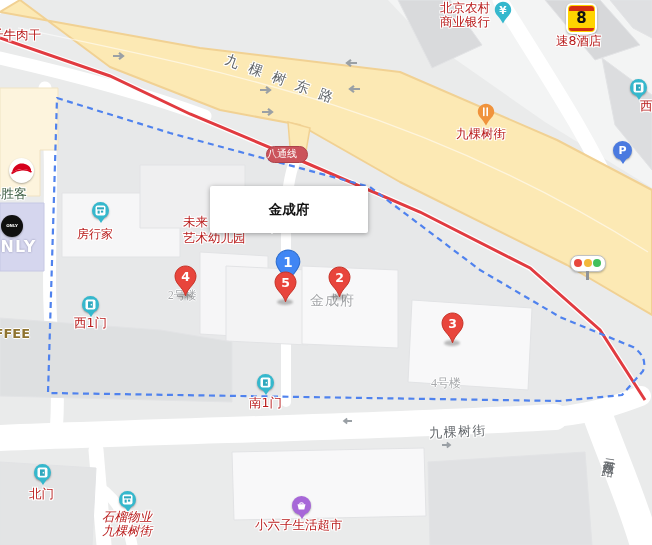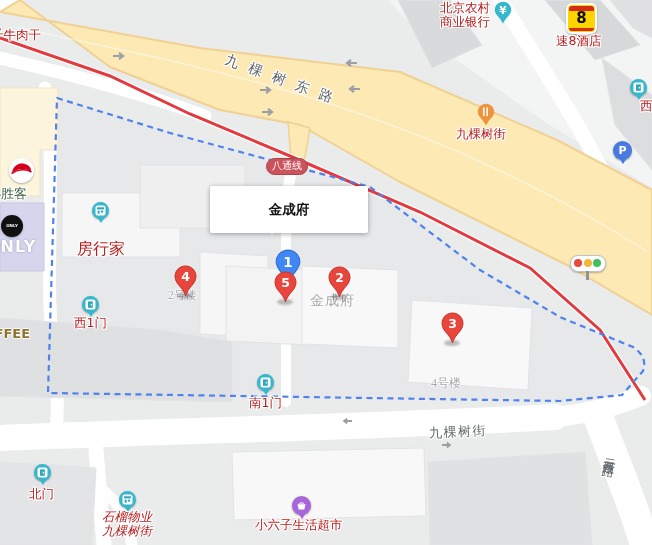--- a/index.html
+++ b/index.html
@@ -28,23 +28,23 @@
   .marker.blue{z-index:5;}
   .marker.blue .pin-num{top:5px;font-size:13.5px;}
   .pin-shadow{position:absolute;width:16px;height:6px;border-radius:50%;
               background:rgba(70,70,70,.35);filter:blur(1px);z-index:4;}
   #infobox{position:absolute;left:210px;top:186px;width:158px;height:47px;background:#fff;
            border-radius:2px;box-shadow:0 1px 5px rgba(0,0,0,.35);z-index:7;}
   #infobox .title{display:block;text-align:center;line-height:47px;font-size:13.5px;
                   font-weight:bold;color:#141414;}
   #infobox::after{content:'';position:absolute;left:54px;bottom:-9px;
                   border:8px solid transparent;border-top:9px solid #fff;}
-  #badge{position:absolute;left:266px;top:158px;width:40px;height:15px;background:#cb535b;
+  #badge{position:absolute;left:266px;top:146px;width:40px;height:15px;background:#cb535b;
          border:1px solid #ab424a;border-radius:9px;color:#fff;font-size:10px;line-height:14px;
-         text-align:center;z-index:3;}
+         text-align:left;z-index:3;}
   #traffic{position:absolute;left:570px;top:255px;z-index:3;}
   #traffic .box{position:absolute;width:34px;height:15px;background:#fff;border:1px solid #c0c2c4;
                 border-radius:8px;box-shadow:0 1px 2px rgba(0,0,0,.25);}
   #traffic .dot{position:absolute;top:4px;width:8px;height:8px;border-radius:50%;}
   #traffic .stem{position:absolute;left:16px;top:16px;width:3px;height:9px;background:#8e9399;}
   #super8{position:absolute;left:566px;top:3px;width:27px;height:27px;background:#ffd400;
           border:2px solid #fff;border-radius:6px;box-shadow:0 1px 2px rgba(0,0,0,.3);z-index:3;}
   #super8 .band-t{position:absolute;left:1px;right:1px;top:1px;height:5px;background:#d42e12;border-radius:3px 3px 0 0;}
   #super8 .band-b{position:absolute;left:1px;right:1px;bottom:1px;height:3px;background:#d42e12;border-radius:0 0 3px 3px;}
   #super8 .eight{position:absolute;left:0;top:4px;width:100%;text-align:center;font-size:15px;
@@ -212,22 +212,26 @@
   </div>
 
   <div class="bub" style="left:92px;top:202px;">
     <svg viewBox="0 0 11 11" width="11" height="11">
         <rect x="0.5" y="0.5" width="10" height="10" rx="2" fill="#fff"></rect>
         <rect x="2" y="2.3" width="7" height="2.1" fill="#2da7bd"></rect>
         <rect x="2.6" y="5.6" width="2.1" height="3" fill="#2da7bd"></rect>
         <rect x="5.9" y="5.6" width="2.3" height="2" fill="#2da7bd"></rect>
       </svg>
   </div>
-  <div class="lbl" style="left:77px;top:240px;font-size:16px;">房行家</div>
-
+  <div class="lbl" style="left:77px;top:228px;font-size:12px;">房行家</div>
+
+  <div class="lbl" style="left:183px;top:214px;line-height:16px;z-index:2;">
+    <span>未来</span><br>
+    <span>艺术幼儿园</span>
+  </div>
 
   <div id="infobox">
     <span class="title">金成府</span>
   </div>
 
   <div class="lbl gray" style="left:168px;top:289px;font-size:11.5px;">2号楼</div>
   <div class="lbl gray" style="left:310px;top:293px;font-size:14px;letter-spacing:1px;">金成府</div>
   <div class="lbl gray" style="left:431px;top:341px;font-size:12px;margin-top:36px;">4号楼</div>
 
   <div class="pin-shadow" style="left:177px;top:293px;"></div>

